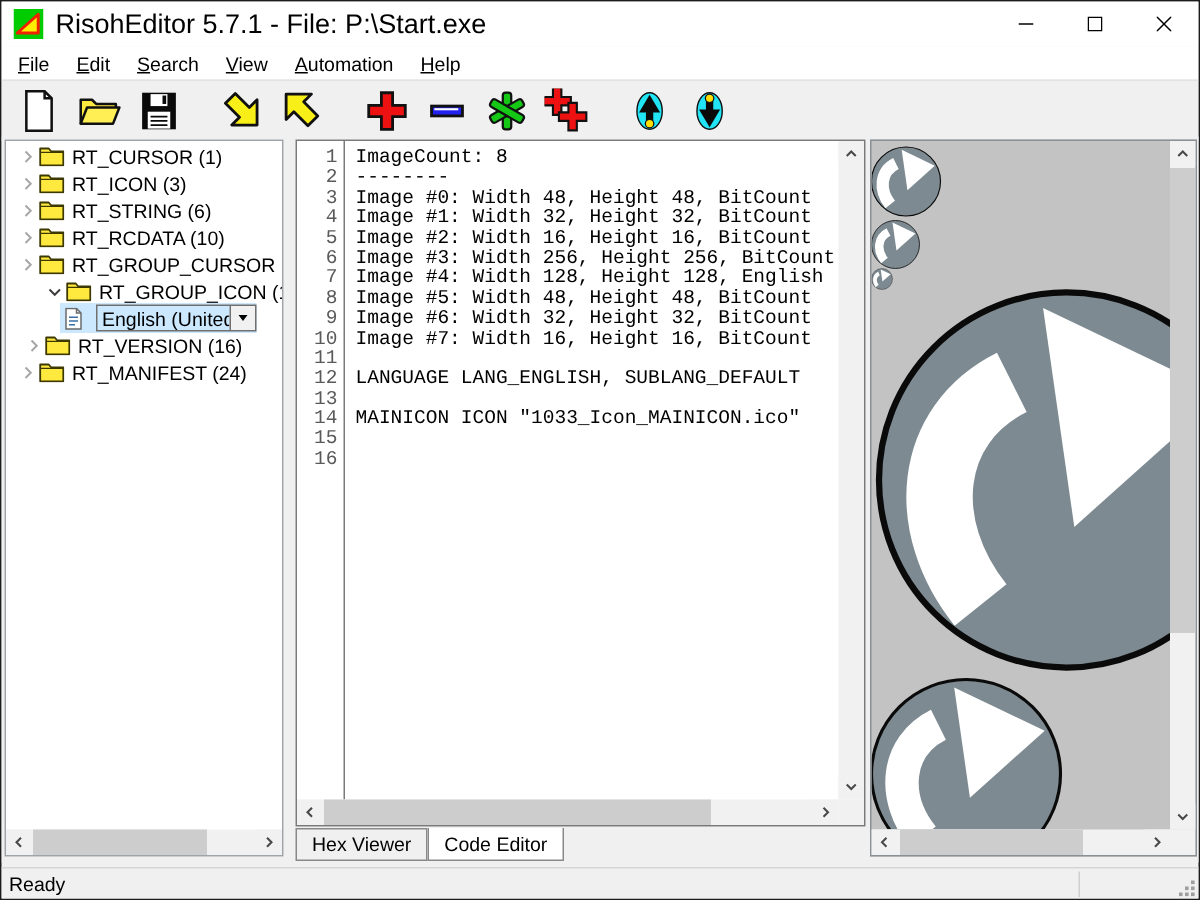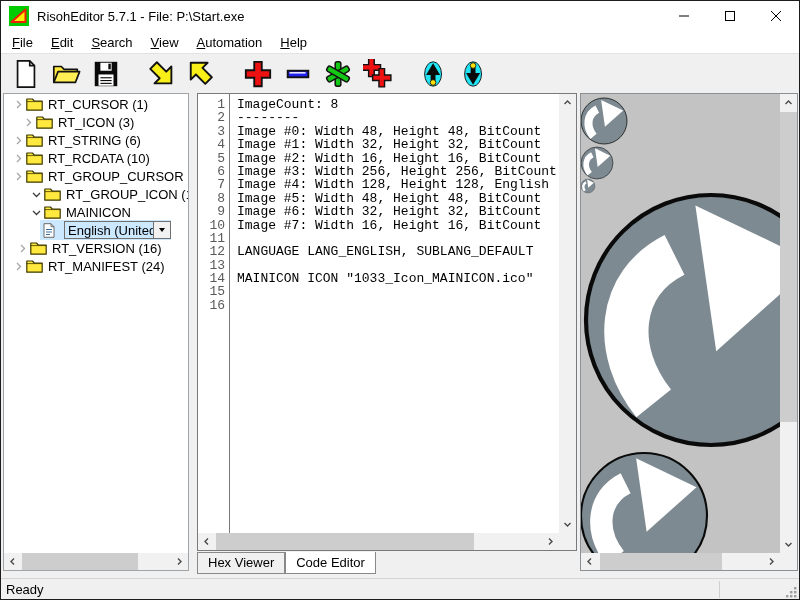--- a/index.html
+++ b/index.html
@@ -2,21 +2,21 @@
 <html><head>
 <meta charset="utf-8">
 <style>
   *{margin:0;padding:0;box-sizing:border-box;font-family:"Liberation Sans",sans-serif;}
   html,body{background:#808080;}
   .window{position:relative;width:800px;height:600px;background:#f0f0f0;border:1px solid #1c1c1c;overflow:hidden;}
 
   
   .titlebar{position:absolute;left:0;top:0;width:100%;height:30px;background:#fff;display:flex;align-items:center;}
   .app-icon{margin:0 8px 0 8px;width:20px;height:20px;flex:0 0 auto;}
-  .title-text{font-size:13px;color:#000;}
+  .title-text{font-size:18px;color:#000;}
   .win-btns{position:absolute;right:0;top:0;height:30px;display:flex;}
   .win-btn{width:46px;height:30px;display:flex;align-items:center;justify-content:center;}
 
   
   .menubar{position:absolute;left:0;top:30px;width:100%;height:22px;background:#fff;display:flex;align-items:center;padding-left:2px;}
   .menu-item{font-size:13px;color:#000;padding:2px 9px;}
 
   
   .toolbar{position:absolute;left:0;top:52px;width:100%;height:41px;background:#f0f0f0;border-top:1px solid #e2e2e2;display:flex;align-items:center;padding-left:8px;}
   .tb-btn{width:34px;height:34px;display:flex;align-items:center;justify-content:center;margin-right:6px;}
@@ -199,21 +199,21 @@
               </svg>
             </span>
             <span class="icon">
               <svg width="17" height="14" viewBox="0 0 17 14">
                 <path d="M0.8,2 H6.5 L8.2,4 H16.2 V13.2 H0.8 Z" fill="#ffe93e" stroke="#3c3800" stroke-width="1.2" stroke-linejoin="round"></path>
                 <line x1="0.8" y1="4.6" x2="16.2" y2="4.6" stroke="#3c3800" stroke-width="0.8"></line>
               </svg>
             </span>
             <span class="lbl">RT_CURSOR (1)</span>
           </div>
-          <div class="tree-row" style="padding-left:16px">
+          <div class="tree-row" style="padding-left:6px">
             <span class="chev">
               <svg width="9" height="9" viewBox="0 0 9 9">
                 <polyline points="3,1 6.5,4.5 3,8" fill="none" stroke="#a6a6a6" stroke-width="1.3"></polyline>
               </svg>
             </span>
             <span class="icon">
               <svg width="17" height="14" viewBox="0 0 17 14">
                 <path d="M0.8,2 H6.5 L8.2,4 H16.2 V13.2 H0.8 Z" fill="#ffe93e" stroke="#3c3800" stroke-width="1.2" stroke-linejoin="round"></path>
                 <line x1="0.8" y1="4.6" x2="16.2" y2="4.6" stroke="#3c3800" stroke-width="0.8"></line>
               </svg>
@@ -268,34 +268,20 @@
                 <polyline points="1,3 4.5,6.5 8,3" fill="none" stroke="#3c3c3c" stroke-width="1.3"></polyline>
               </svg>
             </span>
             <span class="icon">
               <svg width="17" height="14" viewBox="0 0 17 14">
                 <path d="M0.8,2 H6.5 L8.2,4 H16.2 V13.2 H0.8 Z" fill="#ffe93e" stroke="#3c3800" stroke-width="1.2" stroke-linejoin="round"></path>
                 <line x1="0.8" y1="4.6" x2="16.2" y2="4.6" stroke="#3c3800" stroke-width="0.8"></line>
               </svg>
             </span>
             <span class="lbl">RT_GROUP_ICON (14)</span>
-          </div>
-          <div class="tree-row" style="padding-left:24px">
-            <span class="chev">
-              <svg width="9" height="9" viewBox="0 0 9 9">
-                <polyline points="1,3 4.5,6.5 8,3" fill="none" stroke="#3c3c3c" stroke-width="1.3"></polyline>
-              </svg>
-            </span>
-            <span class="icon">
-              <svg width="17" height="14" viewBox="0 0 17 14">
-                <path d="M0.8,2 H6.5 L8.2,4 H16.2 V13.2 H0.8 Z" fill="#ffe93e" stroke="#3c3800" stroke-width="1.2" stroke-linejoin="round"></path>
-                <line x1="0.8" y1="4.6" x2="16.2" y2="4.6" stroke="#3c3800" stroke-width="0.8"></line>
-              </svg>
-            </span>
-            <span class="lbl">MAINICON</span>
           </div>
           <div class="tree-row" style="padding-left:36px">
             <span class="sel-band">
               <span class="icon">
                 <svg width="12" height="15" viewBox="0 0 12 15">
                   <path d="M1,0.7 H8 L11,3.7 V14.3 H1 Z" fill="#fff" stroke="#6a6a6a" stroke-width="1"></path>
                   <path d="M8,0.7 V3.7 H11" fill="none" stroke="#6a6a6a" stroke-width="1"></path>
                   <line x1="3" y1="6.5" x2="9" y2="6.5" stroke="#3a6ea5" stroke-width="1"></line>
                   <line x1="3" y1="9" x2="9" y2="9" stroke="#3a6ea5" stroke-width="1"></line>
                   <line x1="3" y1="11.5" x2="7" y2="11.5" stroke="#3a6ea5" stroke-width="1"></line>

